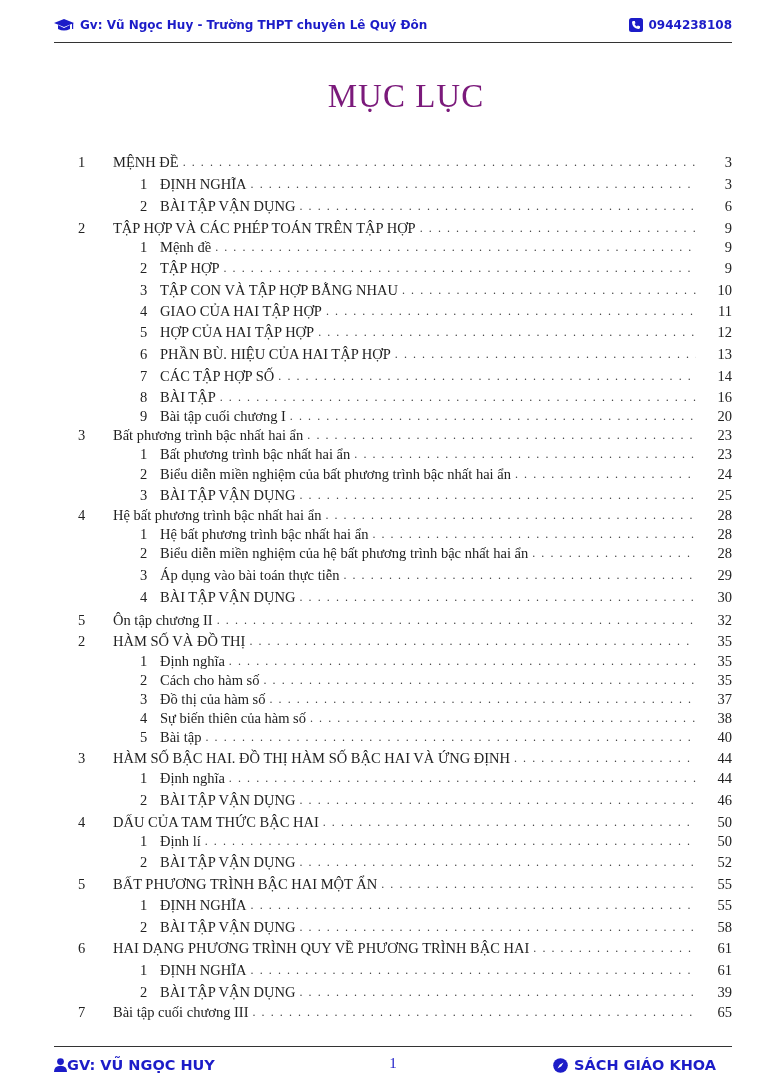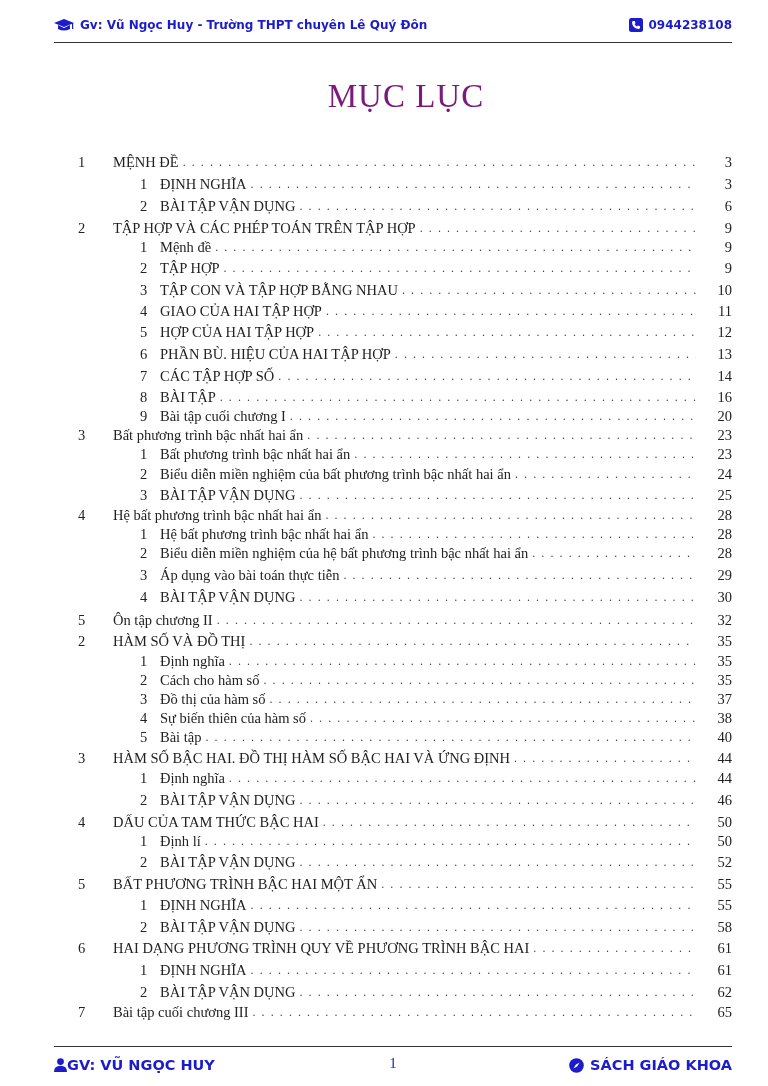--- a/index.html
+++ b/index.html
@@ -46,21 +46,21 @@
       position: absolute; left: 54px; right: 36px; top: 1046px;
       border-top: 1.5px solid #333; height: 30px;
       font-family: "DejaVu Sans", "Liberation Sans", sans-serif;
       font-weight: bold; font-size: 14.5px; color: #1c1cc8;
     }
     .footer .left { position: absolute; left: 0; top: 10px; display: flex; align-items: center; }
     .footer .center {
       position: absolute; left: 0; right: 0; top: 8px; text-align: center;
       font-family: "Liberation Serif", serif; font-weight: normal; color: #1c1cc8; font-size: 15px;
     }
-    .footer .right { position: absolute; right: 0; top: 10px; display: flex; align-items: center; gap: 6px; }
+    .footer .right { position: absolute; right: 16px; top: 10px; display: flex; align-items: center; gap: 6px; }
   </style>
 </head>
 <body>
 
 <div class="header">
   <div class="left">
     <span class="icon">
       <svg width="20" height="14" viewBox="0 0 20 14">
         <polygon points="10,1 20,5 10,9 0,5" fill="#1c1cc8"></polygon>
         <path d="M4,7 L4,11 Q10,14 16,11 L16,7 L10,10 Z" fill="#1c1cc8"></path>
@@ -402,21 +402,21 @@
         <span class="dots">........................................................................................................................</span>
       </span>
       <span class="pg">61</span>
     </div>
     <div class="row sub" style="top: 982px;">
       <span class="num">2</span>
       <span class="lbl-wrap">
         <span class="lbl">BÀI TẬP VẬN DỤNG</span>
         <span class="dots">........................................................................................................................</span>
       </span>
-      <span class="pg">62</span>
+      <span class="pg">39</span>
     </div>
     <div class="row" style="top: 1002px;">
       <span class="num">7</span>
       <span class="lbl-wrap">
         <span class="lbl">Bài tập cuối chương III</span>
         <span class="dots">........................................................................................................................</span>
       </span>
       <span class="pg">65</span>
     </div>
   </div>

